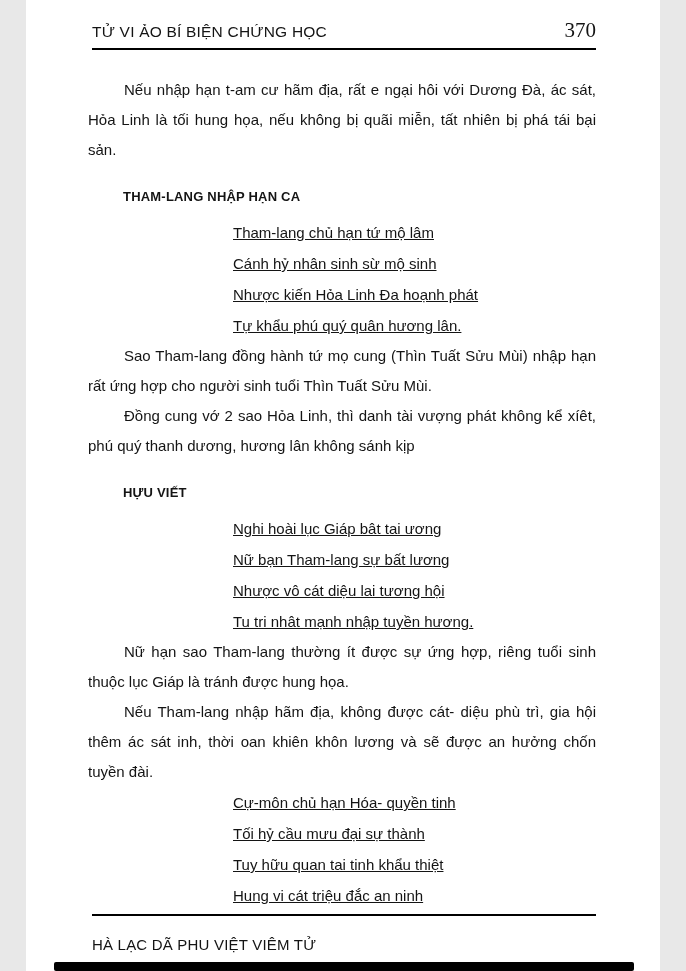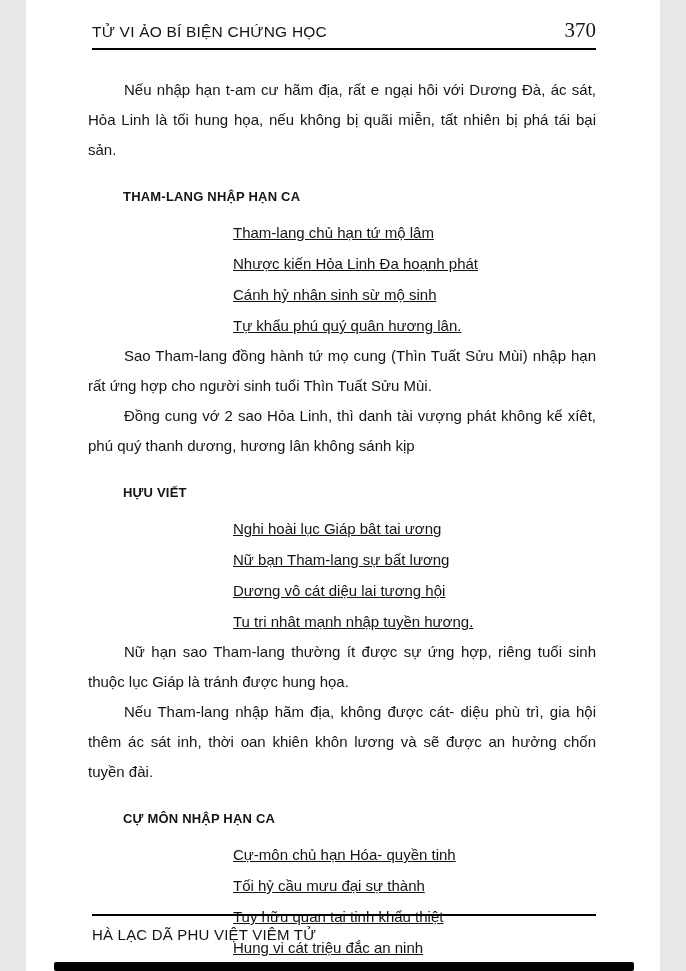--- a/index.html
+++ b/index.html
@@ -54,21 +54,21 @@
     letter-spacing: 0.2px;
   }
   .verses { margin: 0 0 0 145px; text-decoration: underline; }
   .verse { line-height: 31px; }
   .footer {
     position: absolute;
     top: 914px;
     left: 66px;
     right: 64px;
     border-top: 2px solid #000;
-    padding-top: 10px;
+    padding-top: 20px;
     font-size: 15px;
     letter-spacing: 0.2px;
   }
   .scan-edge {
     position: absolute;
     bottom: 0;
     left: 28px;
     right: 26px;
     height: 9px;
     background: #000;
@@ -85,38 +85,37 @@
     <span class="page-number">370</span>
   </div>
 
   <div class="content">
 
     <p class="para">Nếu nhập hạn t-am cư hãm địa, rất e ngại hôi với Dương Đà, ác sát, Hỏa Linh là tối hung họa, nếu không bị quãi miễn, tất nhiên bị phá tái bại sản.</p>
 
     <h2 class="sec">THAM-LANG NHẬP HẠN CA</h2>
     <div class="verses">
       <div class="verse">Tham-lang chủ hạn tứ mộ lâm</div>
+      <div class="verse">Cánh hỷ nhân sinh sừ mộ sinh</div>
       <div class="verse">Nhược kiến Hỏa Linh Đa hoạnh phát</div>
-      <div class="verse">Cánh hỷ nhân sinh sừ mộ sinh</div>
       <div class="verse">Tự khẩu phú quý quân hương lân.</div>
     </div>
     <p class="para">Sao Tham-lang đồng hành tứ mọ cung (Thìn Tuất Sửu Mùi) nhập hạn rất ứng hợp cho người sinh tuổi Thìn Tuất Sửu Mùi.</p>
     <p class="para">Đồng cung vớ 2 sao Hỏa Linh, thì danh tài vượng phát không kể xíêt, phú quý thanh dương, hương lân không sánh kịp</p>
 
     <h2 class="sec">HỰU VIẾT</h2>
     <div class="verses">
       <div class="verse">Nghi hoài lục Giáp bât tai ương</div>
       <div class="verse">Nữ bạn Tham-lang sự bất lương</div>
-      <div class="verse">Dương vô cát diệu lai tương hội</div>
+      <div class="verse">Nhược vô cát diệu lai tương hội</div>
       <div class="verse">Tu tri nhât mạnh nhập tuyền hương.</div>
     </div>
     <p class="para">Nữ hạn sao Tham-lang thường ít được sự ứng hợp, riêng tuổi sinh thuộc lục Giáp là tránh được hung họa.</p>
     <p class="para">Nếu Tham-lang nhập hãm địa, không được cát- diệu phù trì, gia hội thêm ác sát inh, thời oan khiên khôn lương và sẽ được an hưởng chốn tuyền đài.</p>
 
-    <h2 class="sec">CỰ MÔN NHẬP HẠN CA</h2>
     <div class="verses">
       <div class="verse">Cự-môn chủ hạn Hóa- quyền tinh</div>
       <div class="verse">Tối hỷ cầu mưu đại sự thành</div>
       <div class="verse">Tuy hữu quan tai tinh khẩu thiệt</div>
       <div class="verse">Hung vi cát triệu đắc an ninh</div>
     </div>
 
   </div>
 
   <div class="footer">

